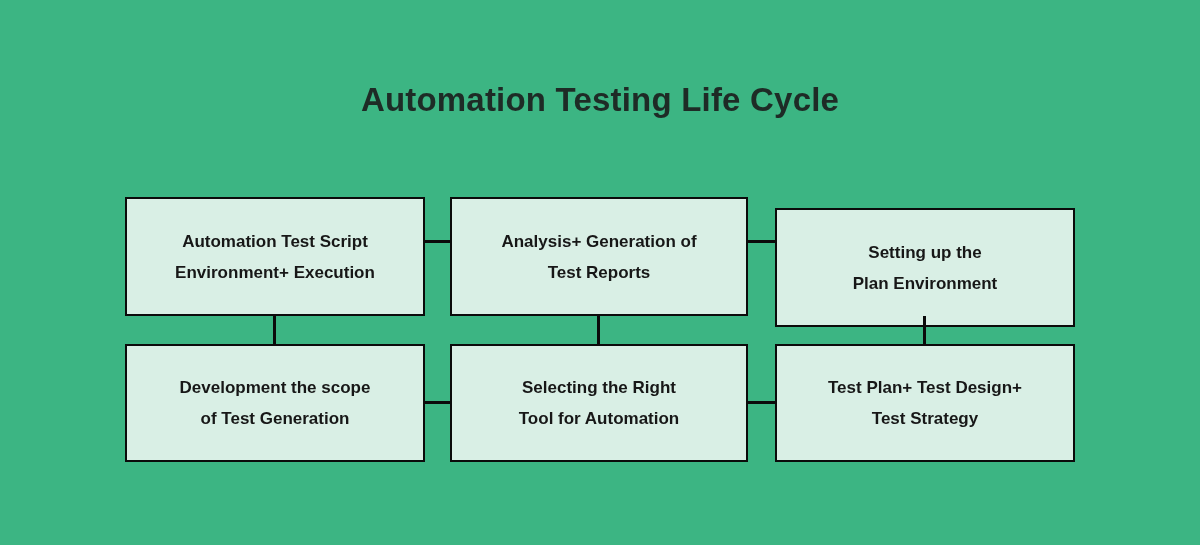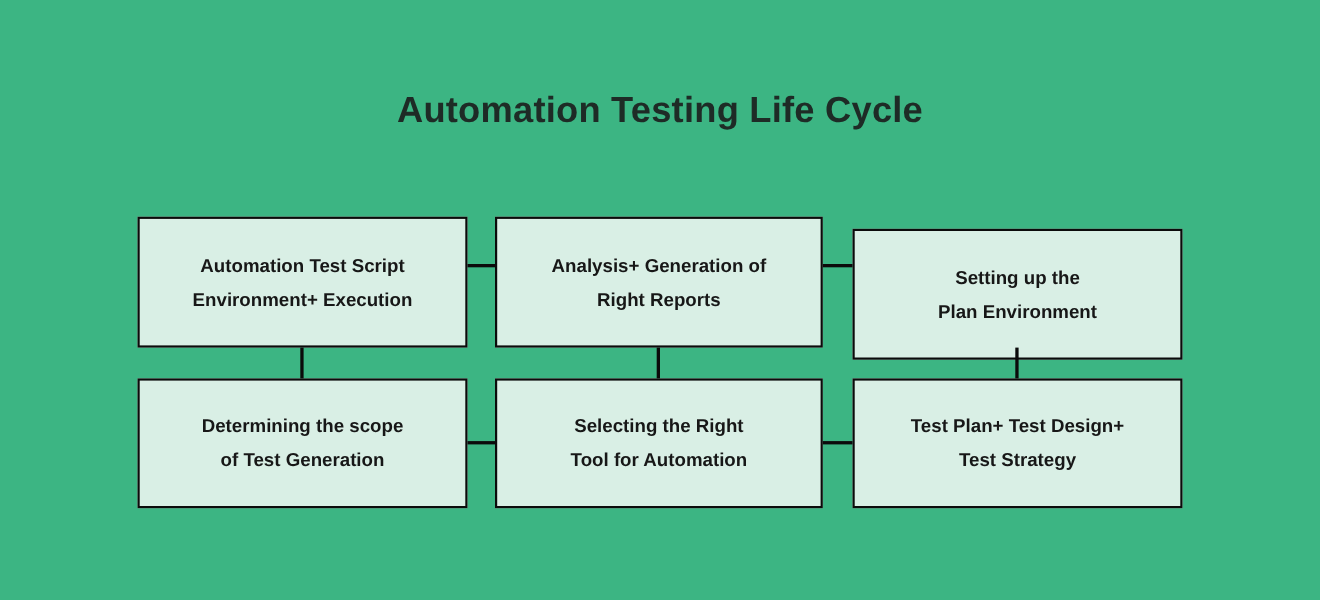--- a/index.html
+++ b/index.html
@@ -65,29 +65,29 @@
 <div class="canvas">
 
   <div class="title">Automation Testing Life Cycle</div>
 
   <div class="node b1">
     <span>Automation Test Script</span>
     <span>Environment+ Execution</span>
   </div>
   <div class="node b2">
     <span>Analysis+ Generation of</span>
-    <span>Right Reports</span>
+    <span>Test Reports</span>
   </div>
   <div class="node b3">
     <span>Setting up the</span>
     <span>Plan Environment</span>
   </div>
 
   <div class="node b4">
-    <span>Determining the scope</span>
+    <span>Development the scope</span>
     <span>of Test Generation</span>
   </div>
   <div class="node b6">
     <span>Test Plan+ Test Design+</span>
     <span>Test Strategy</span>
   </div>
   <div class="node b5">
     <span>Selecting the Right</span>
     <span>Tool for Automation</span>
   </div>

